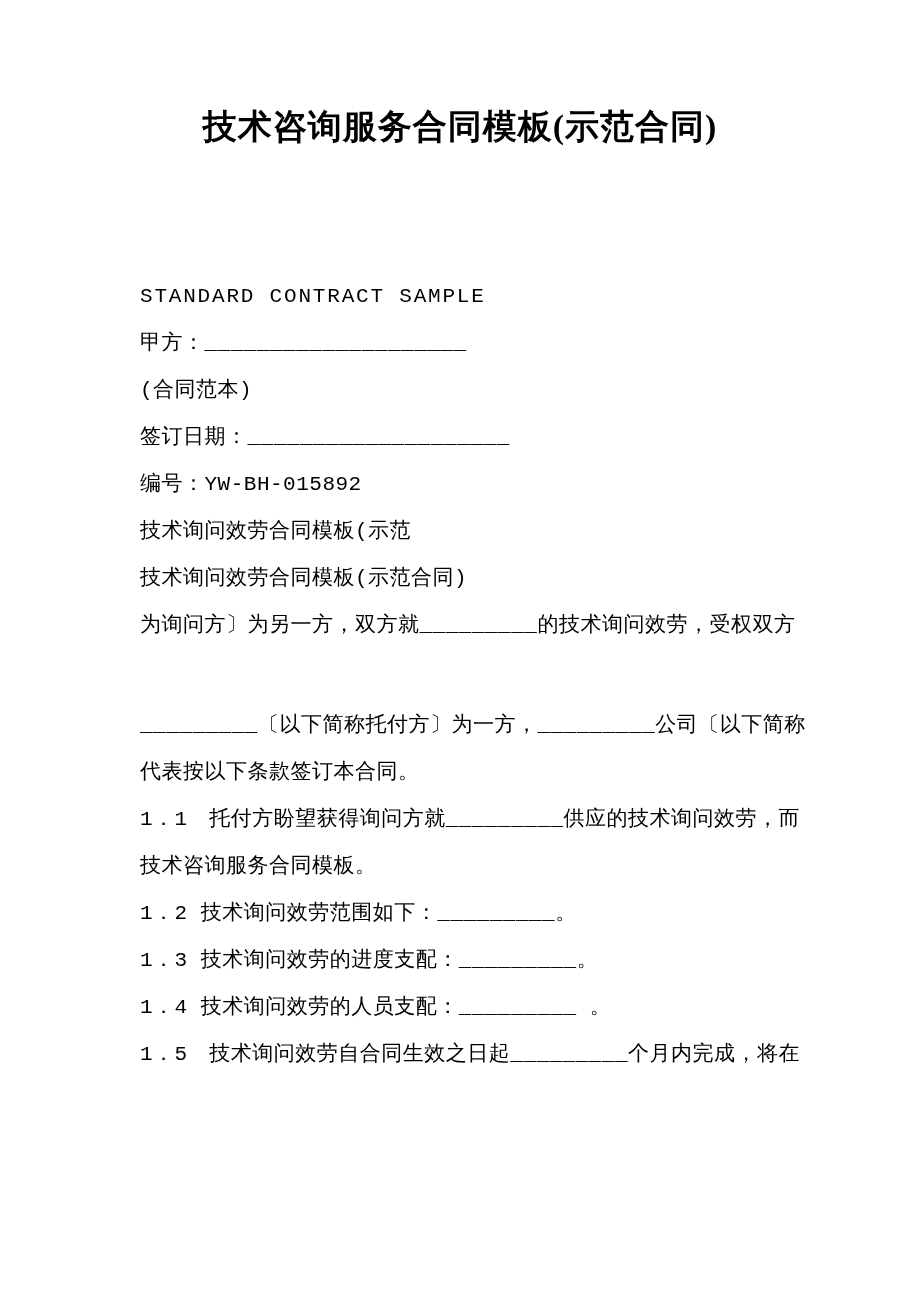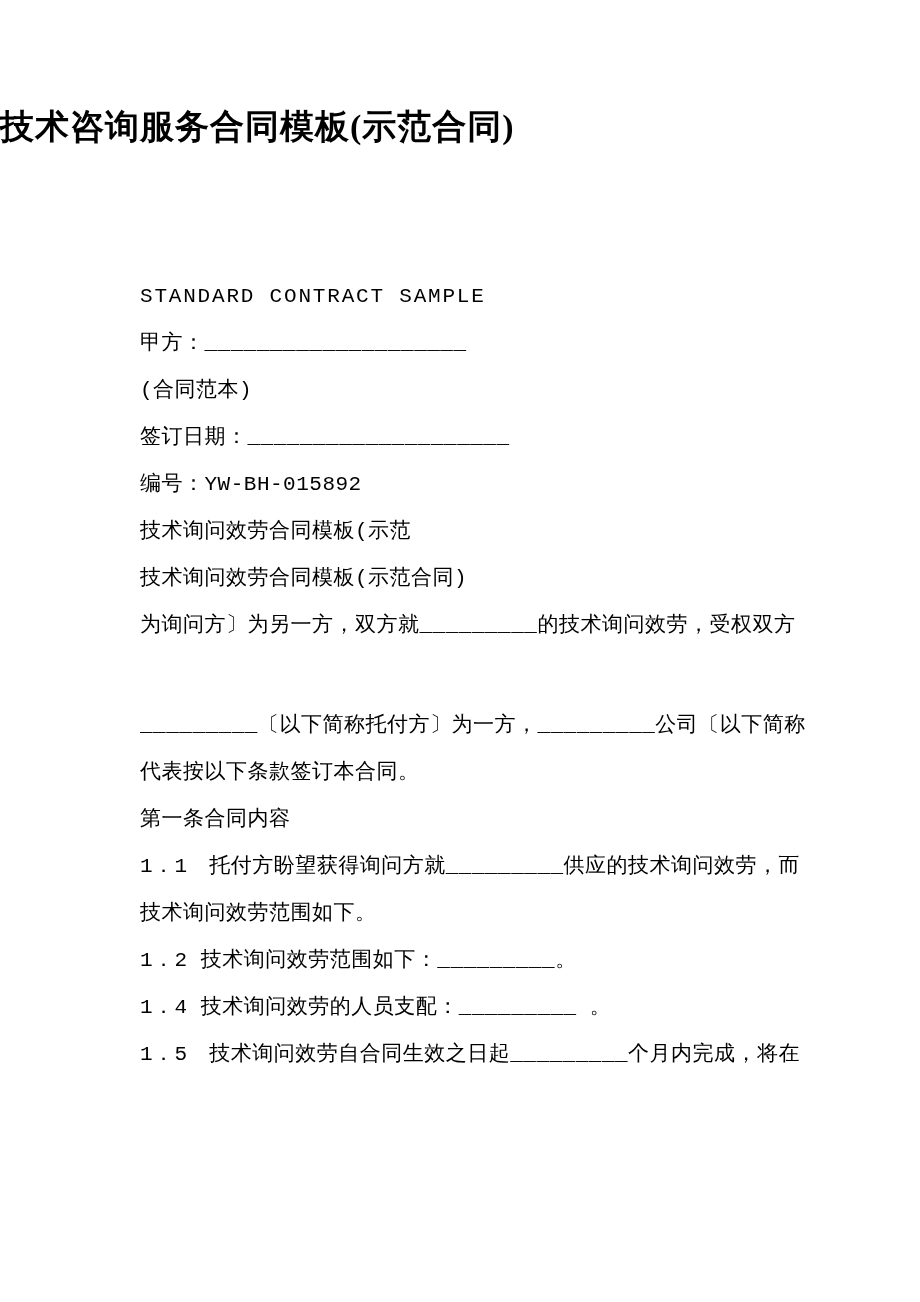--- a/index.html
+++ b/index.html
@@ -13,21 +13,21 @@
     height: 1302px;
     background: #ffffff;
     color: #000000;
     font-family: "Liberation Serif", "DejaVu Serif", serif;
     overflow: hidden;
     box-sizing: border-box;
   }
   .title {
     margin: 0;
     padding-top: 102px;
-    text-align: left;
+    text-align: center;
     font-size: 34px;
     line-height: 50px;
     font-weight: bold;
     letter-spacing: 1px;
   }
   .content {
     margin-top: 121px;
     padding-left: 140px;
     padding-right: 120px;
     font-family: Liberation Mono, monospace;
@@ -55,20 +55,20 @@
     <p class="line latin">STANDARD CONTRACT SAMPLE</p>
     <p class="line">甲方：____________________</p>
     <p class="line">(合同范本)</p>
     <p class="line">签订日期：____________________</p>
     <p class="line">编号：YW-BH-015892</p>
     <p class="line">技术询问效劳合同模板(示范</p>
     <p class="line">技术询问效劳合同模板(示范合同)</p>
     <p class="line">为询问方〕为另一方，双方就_________的技术询问效劳，受权双方</p>
     <p class="line gap-before">_________〔以下简称托付方〕为一方，_________公司〔以下简称</p>
     <p class="line">代表按以下条款签订本合同。</p>
-    <p class="line">第一条合同内容</p>
     <p class="line">1．1　托付方盼望获得询问方就_________供应的技术询问效劳，而</p>
-    <p class="line">技术询问效劳范围如下。</p>
+    <p class="line">技术咨询服务合同模板。</p>
     <p class="line">1．2 技术询问效劳范围如下：_________。</p>
+    <p class="line">1．3 技术询问效劳的进度支配：_________。</p>
     <p class="line">1．4 技术询问效劳的人员支配：_________ 。</p>
     <p class="line">1．5　技术询问效劳自合同生效之日起_________个月内完成，将在</p>
   </div>
 </div>
 
 </body></html>

